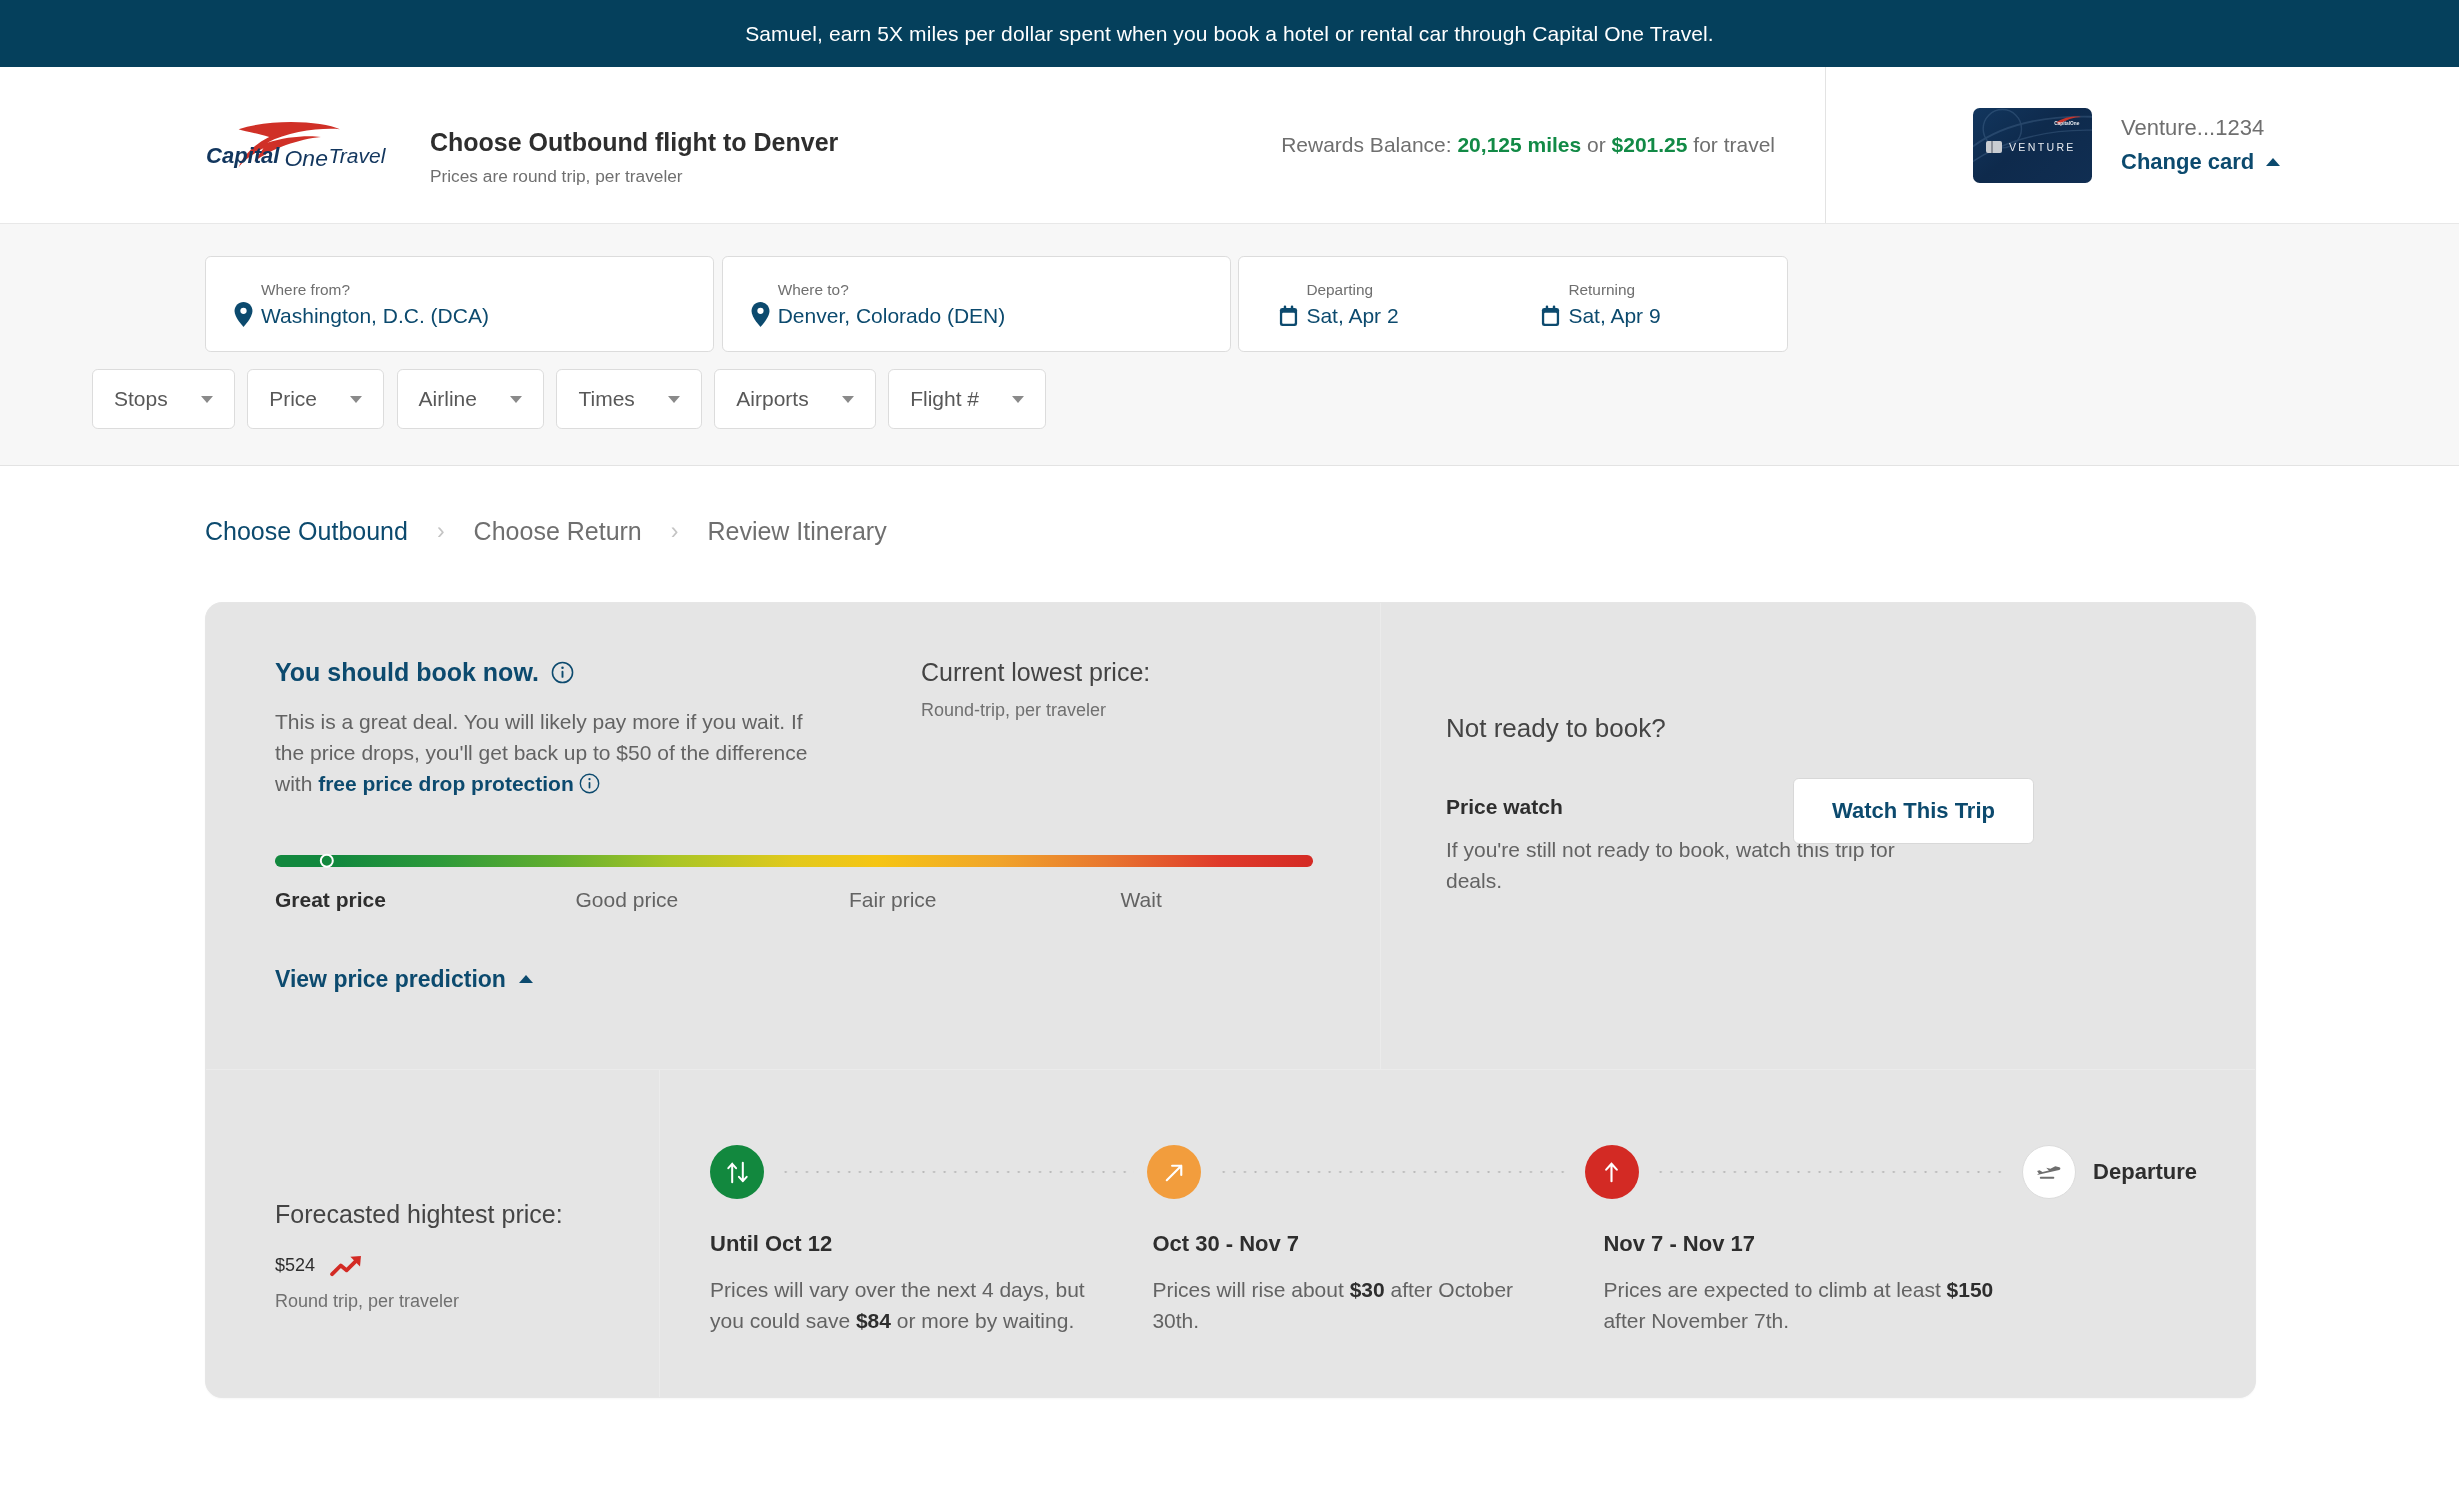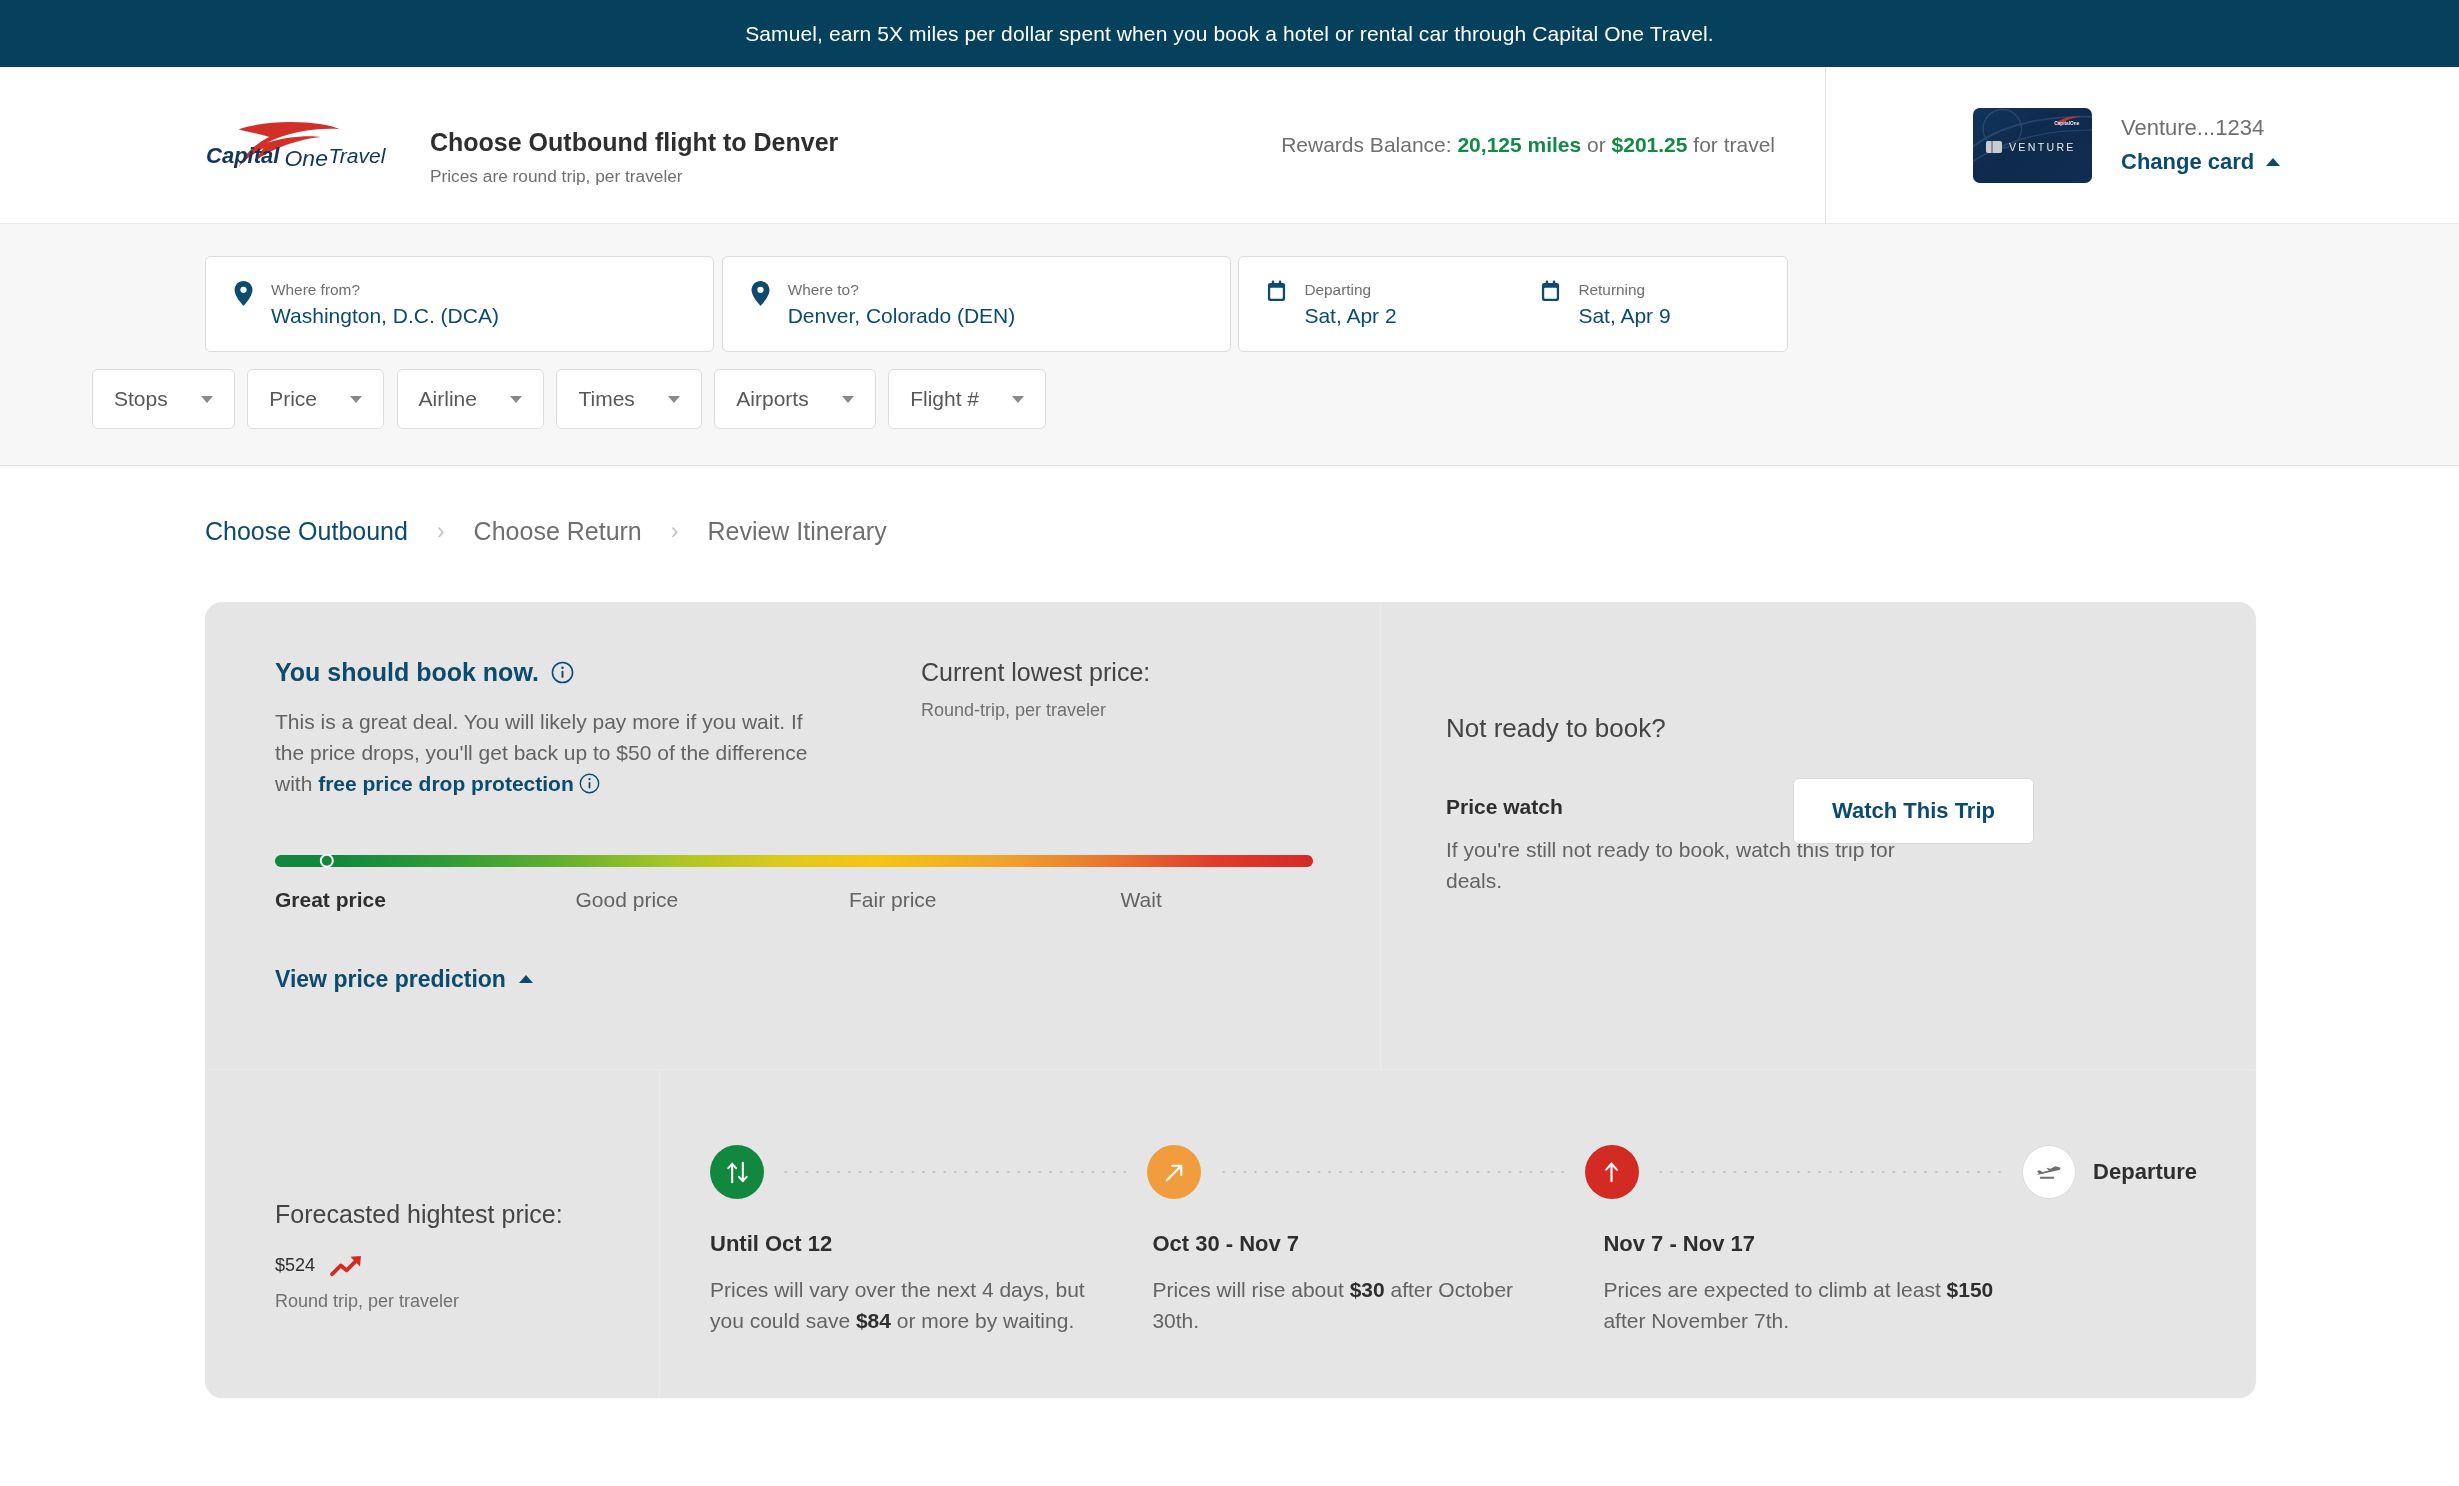--- a/index.html
+++ b/index.html
@@ -84,23 +84,23 @@
     padding: 32px 0 0 0;
     height: 243px;
   }
   .search-row { display: flex; gap: 7.7px; padding-left: 205px; }
   .search-field {
     background: #ffffff; border: 1px solid #DCDCDC; border-radius: 5.8px;
     height: 96px; display: flex; align-items: center; padding: 0 27px;
   }
   .sf-from { width: 509px; }
   .sf-to   { width: 509px; }
-  .sf-dates{ width: 550px; display: flex; padding: 0; }
+  .sf-dates{ width: 550px; display: flex; padding: 12px; }
   .date-half { flex: 1; display: flex; align-items: center; padding-left: 27px; }
-  .field-inner { display: flex; align-items: flex-start; gap: 17px; }
+  .field-inner { display: flex; align-items: flex-end; gap: 7px; }
   .field-texts .flabel { font-size: 15.4px; color: #6F6F6F; line-height: 1.3; }
   .field-texts .fvalue { font-size: 21px; color: #0C4A6E; margin-top: 3.8px; }
   .pin-icon { width: 21px; height: 27px; flex: 0 0 21px; }
   .cal-icon { width: 21px; height: 23px; flex: 0 0 21px; }
 
   .filter-row { display: flex; gap: 12.5px; padding-left: 92px; margin-top: 17.3px; }
   .filter-chip {
     background: #ffffff; border: 1px solid #DCDCDC; border-radius: 5.8px;
     height: 60px; min-width: 108px; padding: 0 21px;
     display: flex; align-items: center; justify-content: space-between; gap: 33px;

